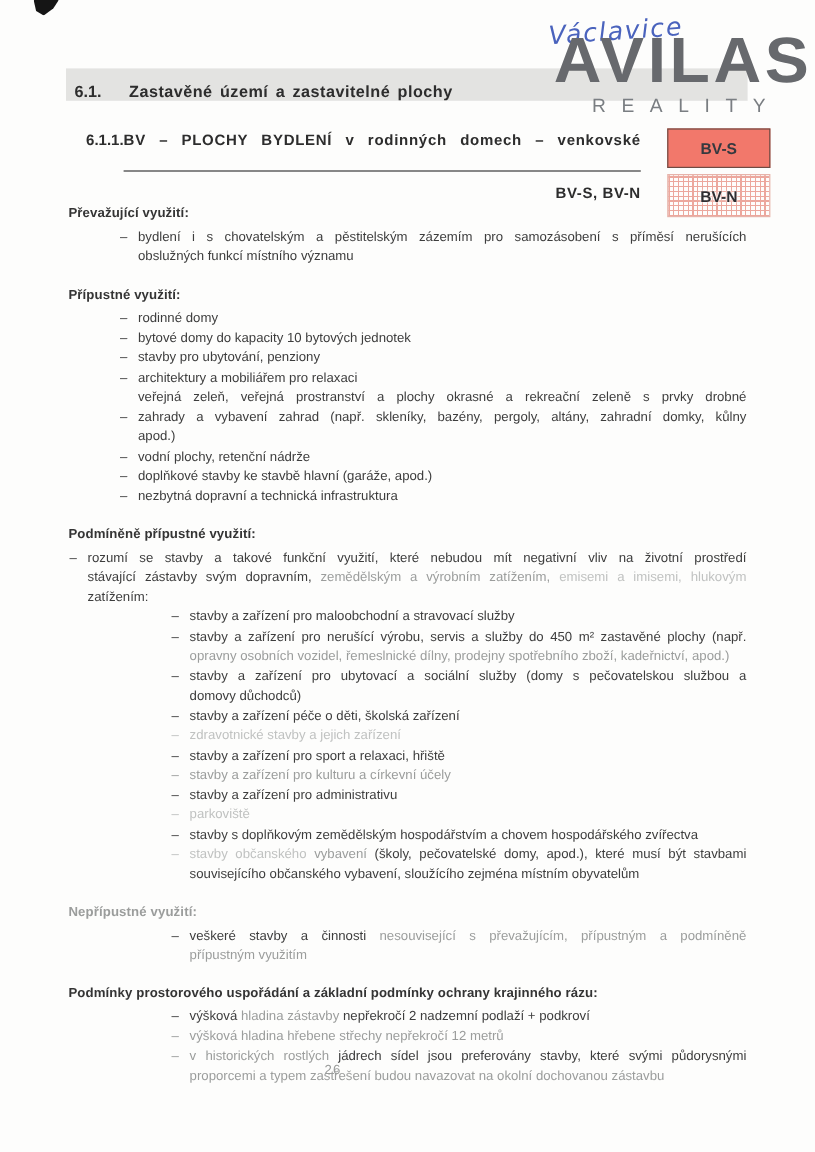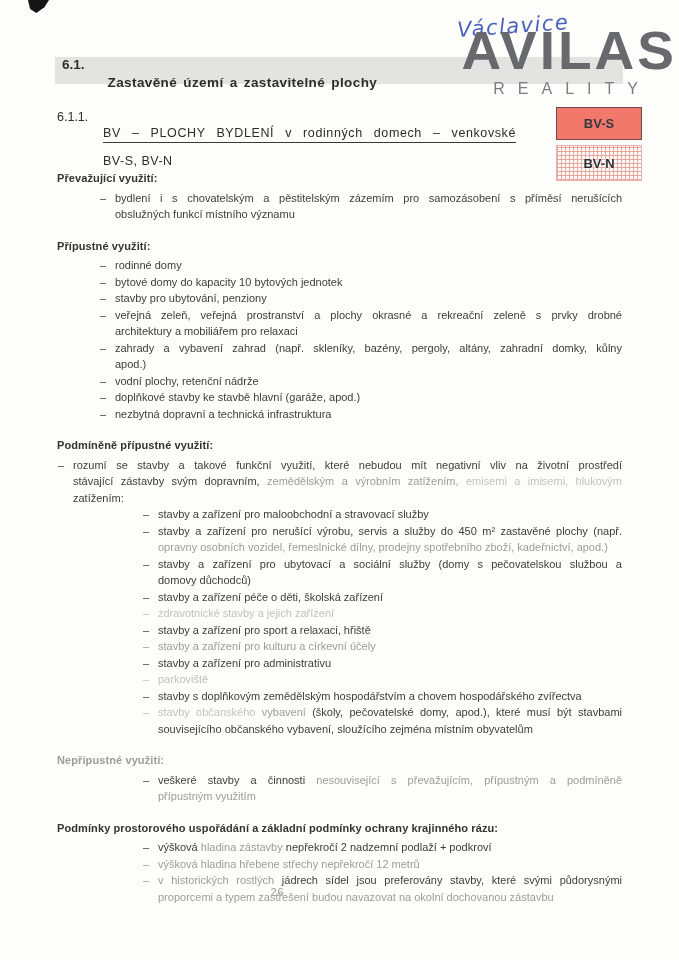--- a/index.html
+++ b/index.html
@@ -31,33 +31,33 @@
     font-weight:bold;font-size:55px;color:#67696d;letter-spacing:3px;
     transform:scaleY(0.97);transform-origin:top right;
   }
   .logo-sub{
     font-size:16px;color:#7a7e82;letter-spacing:13px;margin:2px 26px 0 0;
   }
 
   
   .h1bar{
     position:absolute;left:55px;top:57px;width:568px;height:27px;
-    background:#e3e3e1;z-index:1;display:flex;align-items:flex-start;
+    background:#e3e3e1;z-index:1;display:flex;align-items:flex-end;
     font-weight:bold;font-size:13.5px;color:#2d2d2d;
   }
   .h1num{margin-left:7px;}
   .h1title{margin-left:23px;letter-spacing:.4px;word-spacing:2px;margin-top:18px;}
 
   
-  .subsection{position:absolute;left:57px;top:110px;z-index:1;font-weight:normal;color:#2d2d2d;}
+  .subsection{position:absolute;left:57px;top:110px;z-index:1;font-weight:bold;color:#2d2d2d;text-align:right;}
   .sub-line1{font-size:12.5px;display:flex;}
   .sub-num{width:46px;flex:none;}
   .sub-title{
-    border-bottom:1.5px solid #3a3a3a;padding-bottom:2px;
-    letter-spacing:.6px;word-spacing:7px;white-space:nowrap;margin-top:16px;
+    border-bottom:1.5px solid #3a3a3a;padding-bottom:18px;
+    letter-spacing:.6px;word-spacing:7px;white-space:nowrap;
   }
   .sub-line2{font-size:12.5px;margin:11px 0 0 46px;letter-spacing:.5px;}
 
   
   .swatches{position:absolute;left:556px;top:107px;z-index:2;}
   .swatch{
     width:86px;height:33px;display:flex;align-items:center;justify-content:center;
     font-weight:bold;font-size:13px;box-sizing:border-box;
   }
   .swatch.solid{
@@ -157,22 +157,22 @@
         </div>
         <div class="item lv1">
           <span class="dash seg-n">–</span>
           <div class="txt">
             <div class="line"><span class="seg-n">stavby pro ubytování, penziony</span></div>
           </div>
         </div>
         <div class="item lv1">
           <span class="dash seg-n">–</span>
           <div class="txt">
+            <div class="line"><span class="seg-n">architektury a mobiliářem pro relaxaci</span></div>
             <div class="line jl"><span class="seg-n">veřejná zeleň, veřejná prostranství a plochy okrasné a rekreační zeleně s prvky drobné</span></div>
-            <div class="line"><span class="seg-n">architektury a mobiliářem pro relaxaci</span></div>
           </div>
         </div>
         <div class="item lv1">
           <span class="dash seg-n">–</span>
           <div class="txt">
             <div class="line jl"><span class="seg-n">zahrady a vybavení zahrad (např. skleníky, bazény, pergoly, altány, zahradní domky, kůlny</span></div>
             <div class="line"><span class="seg-n">apod.)</span></div>
           </div>
         </div>
         <div class="item lv1">

